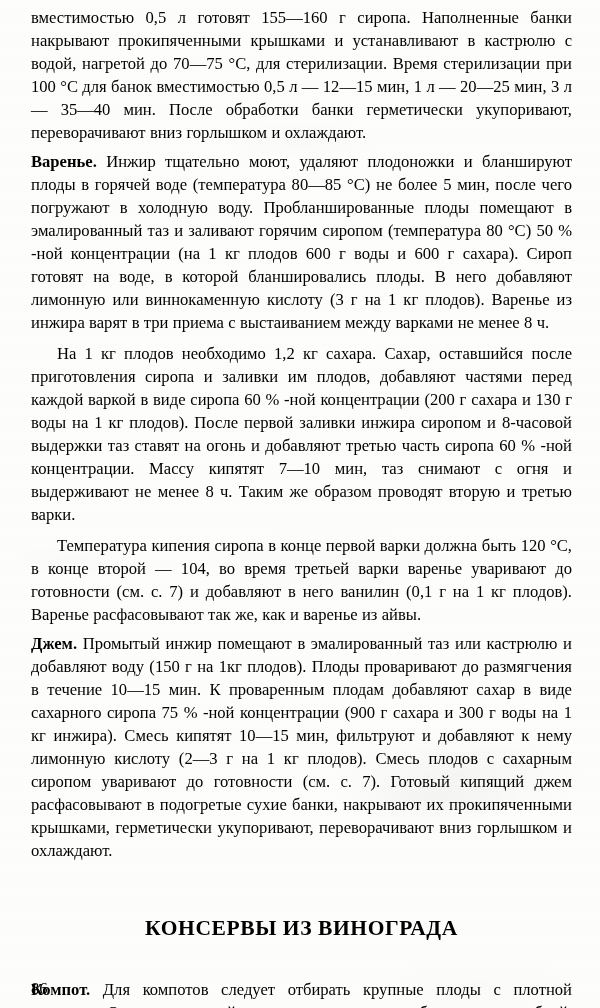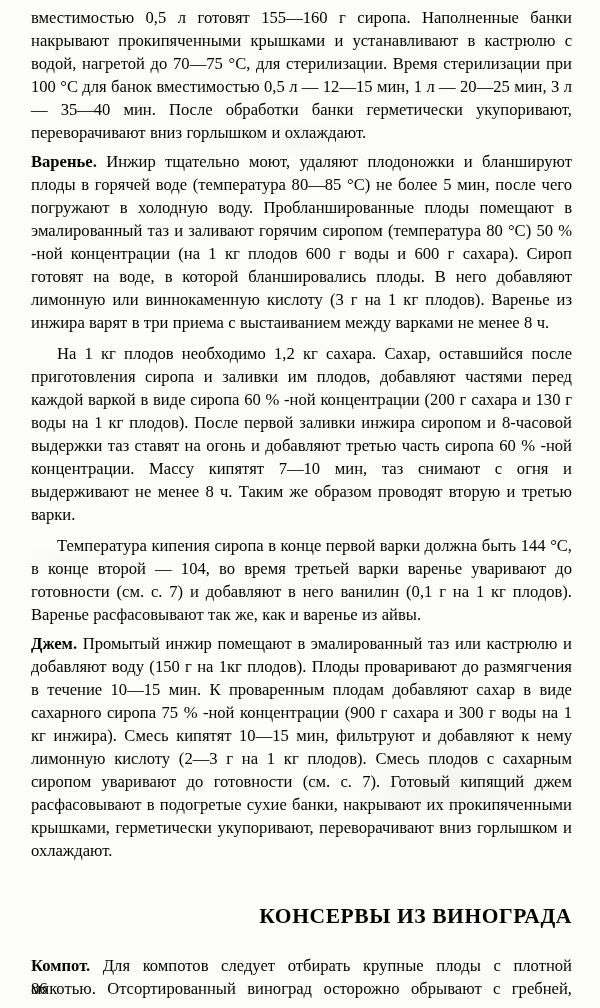--- a/index.html
+++ b/index.html
@@ -51,26 +51,26 @@
 
   p.indent { text-indent: 26px; }
   p.gap-small { margin-top: 6px; }
   p.gap-none  { margin-top: 8px; }
 
   .lead {
     font-weight: bold;
   }
 
   h2.section-title {
-    margin: 0;
+    margin: 12px;
     font-size: 21.5px;
     line-height: 26px;
     font-weight: bold;
     letter-spacing: 0.6px;
-    text-align: right;
+    text-align: center;
   }
 
   .spacer-before-title { height: 41px; }
   .spacer-after-title  { height: 17px; }
 
   .folio {
     position: absolute;
     left: 31px;
     top: 980px;
     font-size: 16.6px;
@@ -95,21 +95,21 @@
 <div class="page"></div>
 
 <div class="textblock">
 
   <p class="para gap-none" style="margin-top:6px;">вместимостью 0,5 л готовят 155—160 г сиропа. Наполненные банки накрывают прокипяченными крышками и устанавливают в кастрюлю с водой, нагретой до 70—75 °С, для стерилизации. Время стерилизации при 100 °С для банок вместимостью 0,5 л — 12—15 мин, 1 л — 20—25 мин, 3 л — 35—40 мин. После обработки банки герметически укупоривают, переворачивают вниз горлышком и охлаждают.</p>
 
   <p class="para gap-small"><span class="lead">Варенье.</span><span> Инжир тщательно моют, удаляют плодоножки и бланшируют плоды в горячей воде (температура 80—85 °С) не более 5 мин, после чего погружают в холодную воду. Пробланшированные плоды помещают в эмалированный таз и заливают горячим сиропом (температура 80 °С) 50 % -ной концентрации (на 1 кг плодов 600 г воды и 600 г сахара). Сироп готовят на воде, в которой бланшировались плоды. В него добавляют лимонную или виннокаменную кислоту (3 г на 1 кг плодов). Варенье из инжира варят в три приема с выстаиванием между варками не менее 8 ч.</span></p>
 
   <p class="para gap-none indent">На 1 кг плодов необходимо 1,2 кг сахара. Сахар, оставшийся после приготовления сиропа и заливки им плодов, добавляют частями перед каждой варкой в виде сиропа 60 % -ной концентрации (200 г сахара и 130 г воды на 1 кг плодов). После первой заливки инжира сиропом и 8-часовой выдержки таз ставят на огонь и добавляют третью часть сиропа 60 % -ной концентрации. Массу кипятят 7—10 мин, таз снимают с огня и выдерживают не менее 8 ч. Таким же образом проводят вторую и третью варки.</p>
 
-  <p class="para gap-none indent">Температура кипения сиропа в конце первой варки должна быть 144 °С, в конце второй — 104, во время третьей варки варенье уваривают до готовности (см. с. 7) и добавляют в него ванилин (0,1 г на 1 кг плодов). Варенье расфасовывают так же, как и варенье из айвы.</p>
+  <p class="para gap-none indent">Температура кипения сиропа в конце первой варки должна быть 120 °С, в конце второй — 104, во время третьей варки варенье уваривают до готовности (см. с. 7) и добавляют в него ванилин (0,1 г на 1 кг плодов). Варенье расфасовывают так же, как и варенье из айвы.</p>
 
   <p class="para gap-small"><span class="lead">Джем.</span><span> Промытый инжир помещают в эмалированный таз или кастрюлю и добавляют воду (150 г на 1кг плодов). Плоды проваривают до размягчения в течение 10—15 мин. К проваренным плодам добавляют сахар в виде сахарного сиропа 75 % -ной концентрации (900 г сахара и 300 г воды на 1 кг инжира). Смесь кипятят 10—15 мин, фильтруют и добавляют к нему лимонную кислоту (2—3 г на 1 кг плодов). Смесь плодов с сахарным сиропом уваривают до готовности (см. с. 7). Готовый кипящий джем расфасовывают в подогретые сухие банки, накрывают их прокипяченными крышками, герметически укупоривают, переворачивают вниз горлышком и охлаждают.</span></p>
 
   <div class="spacer-before-title"></div>
 
   <h2 class="section-title">КОНСЕРВЫ ИЗ ВИНОГРАДА</h2>
 
   <div class="spacer-after-title"></div>
 
   <p class="para gap-none"><span class="lead">Компот.</span><span> Для компотов следует отбирать крупные плоды с плотной мякотью. Отсортированный виноград осторожно обрывают с гребней, моют, дают воде стечь и по возможности плотно укладывают в чистые сухие банки. Наполненные банки заливают сахарным сиропом 30 % -ной концентрации (на 1 л сиропа 700 г воды и 300 г сахара), нагретым до температуры 40 °С с тем, чтобы ягоды не лопались. Для 1 банки вместимостью 0,5 л необходимо 140—150 г сахарного сиропа. Банки накрывают проки-</span></p>

